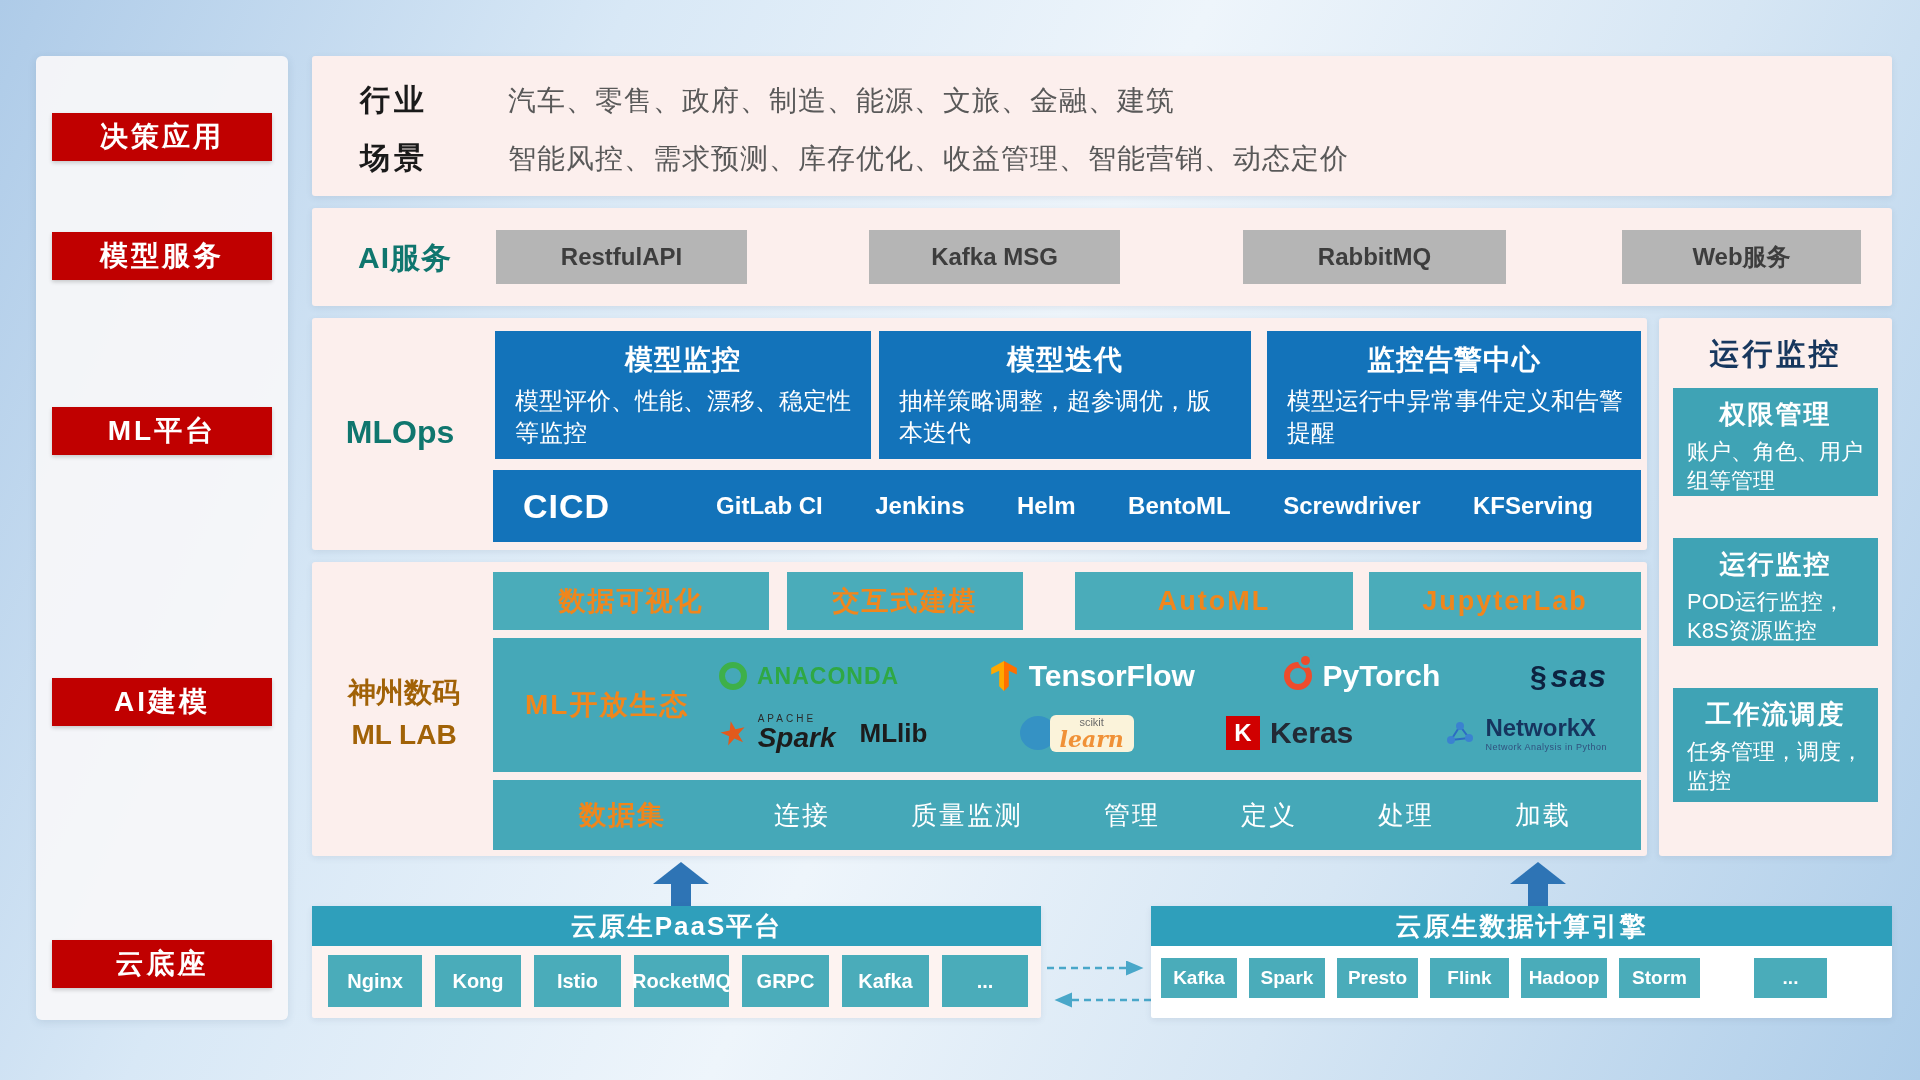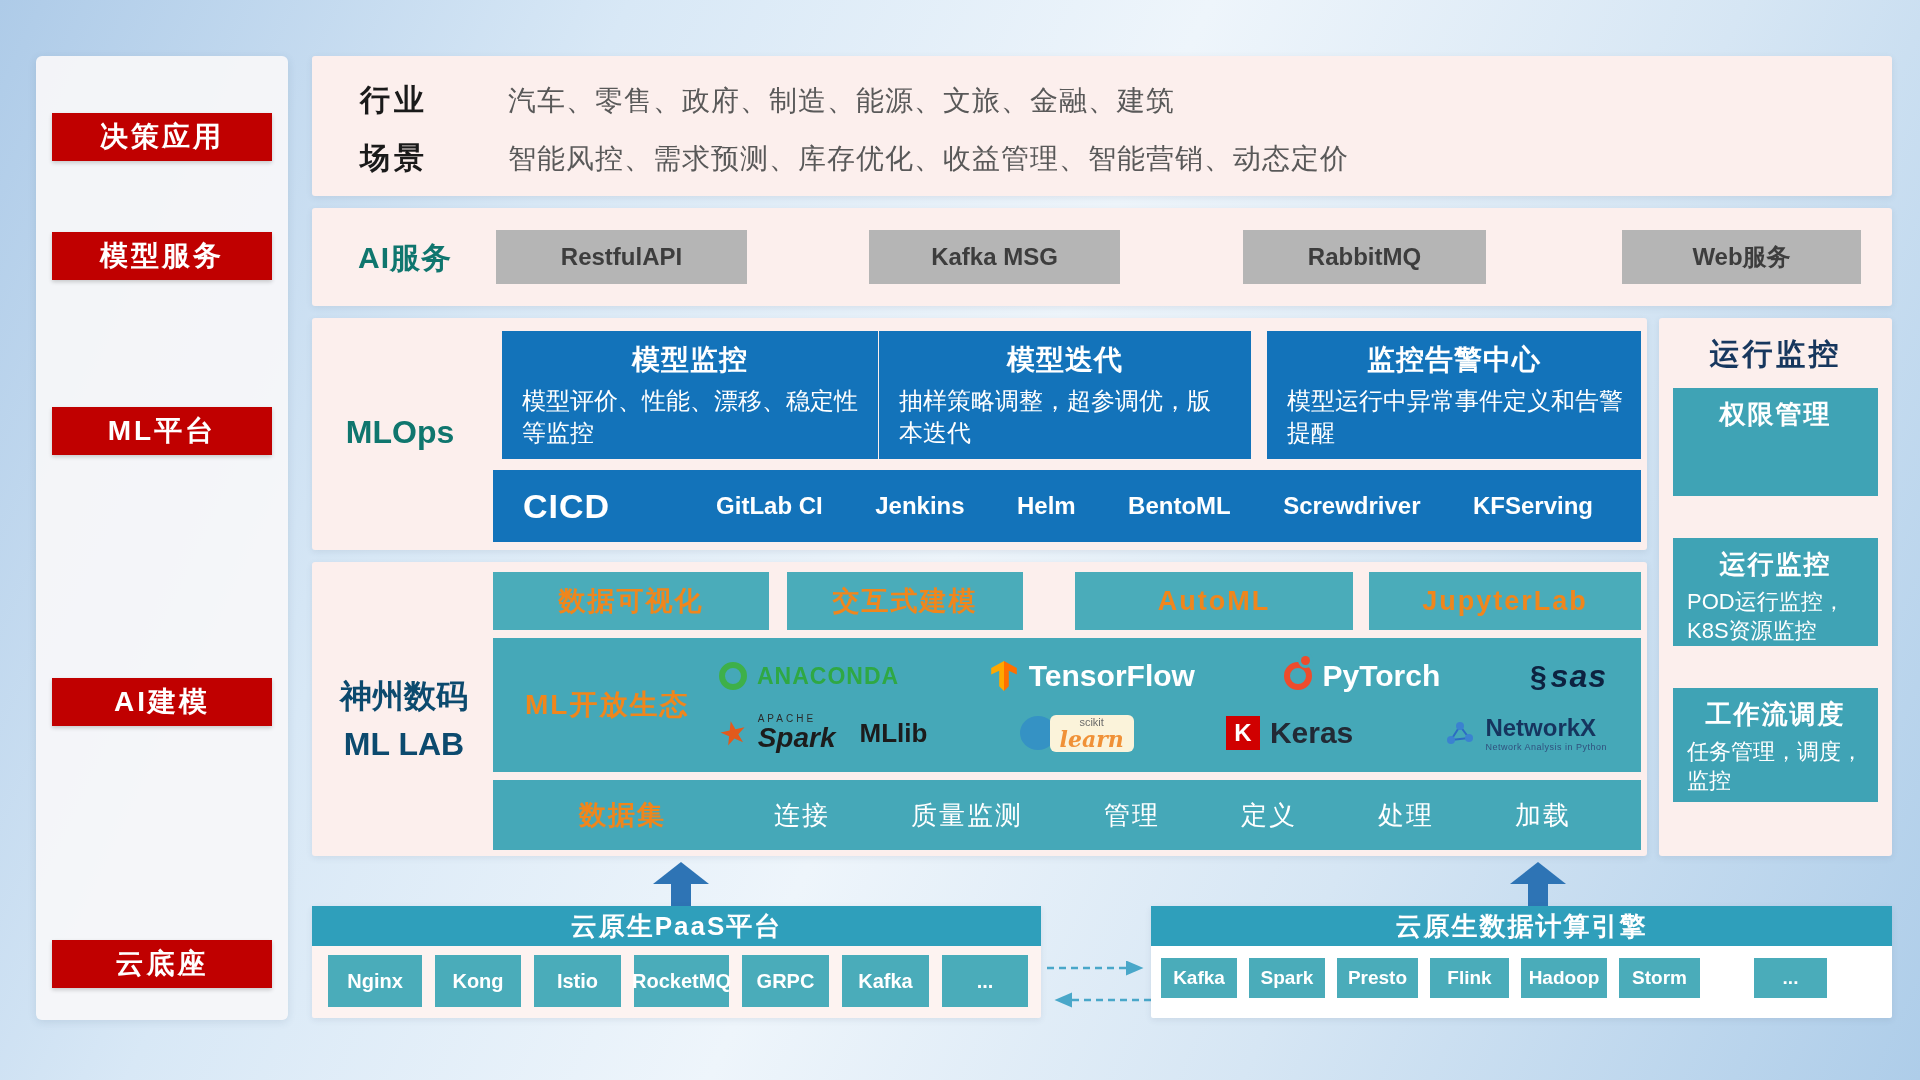--- a/index.html
+++ b/index.html
@@ -41,21 +41,21 @@
 
   
   .mon-title { position:absolute; top:16px; left:0; width:100%; text-align:center;
     color:#17375e; font-size:30px; font-weight:bold; letter-spacing:3px; }
   .mon-card { position:absolute; left:14px; width:205px; background:#3fa3b5; color:#fff; }
   .mon-card .mc-title { text-align:center; font-size:26px; font-weight:bold; margin-top:9px; letter-spacing:2px; }
   .mon-card .mc-desc  { font-size:22px; line-height:1.3; padding:6px 12px 0 14px; }
 
   
   .lab-label { position:absolute; left:17px; top:110px; width:150px; text-align:center;
-    color:#0c4a6e; font-size:32px; font-weight:bold; line-height:1.5; }
+    color:#a16207; font-size:28px; font-weight:bold; line-height:1.5; }
   .chip-teal { position:absolute; top:10px; height:58px; background:#4aacba; color:#f0861c;
     font-size:27px; font-weight:bold; letter-spacing:2px; display:flex; align-items:center; justify-content:center; }
   .eco-box { position:absolute; left:181px; top:76px; width:1148px; height:134px; background:#45a8b8;
     display:flex; align-items:stretch; }
   .eco-label { width:226px; display:flex; align-items:center; padding-left:32px;
     color:#f0861c; font-size:28px; font-weight:bold; letter-spacing:2px; }
   .eco-rows { flex:1; display:flex; flex-direction:column; justify-content:space-around; padding:10px 34px 10px 0; }
   .eco-row { display:flex; align-items:center; justify-content:space-between; }
   .logo { display:inline-flex; align-items:center; gap:10px; }
 
@@ -137,28 +137,28 @@
     <div class="r1-line" style="top:82px;">
       <span class="r1-label">场景</span>
       <span class="r1-text">智能风控、需求预测、库存优化、收益管理、智能营销、动态定价</span>
     </div>
   </div>
 
   <div class="panel" style="left:312px; top:208px; width:1580px; height:98px;">
     <div class="row-label" style="left:46px; top:30px; font-size:30px; letter-spacing:1px;">AI服务</div>
     <div class="chip-gray" style="left:184px;  width:251px;">RestfulAPI</div>
     <div class="chip-gray" style="left:557px;  width:251px;">Kafka MSG</div>
-    <div class="chip-gray" style="left:931px;  width:243px;">RabbitMQ</div>
+    <div class="chip-gray" style="left:931px;  width:263px;">RabbitMQ</div>
     <div class="chip-gray" style="left:1310px; width:239px;">Web服务</div>
   </div>
 
   <div class="panel" style="left:312px; top:318px; width:1335px; height:232px;">
     <div class="row-label" style="left:28px; top:96px; width:120px; text-align:center; font-size:32px;">MLOps</div>
 
-    <div class="blue-card" style="left:190px; width:376px;">
+    <div class="blue-card" style="left:183px; width:376px;">
       <div class="bc-title">模型监控</div>
       <div class="bc-desc">模型评价、性能、漂移、稳定性等监控</div>
     </div>
     <div class="blue-card" style="left:567px; width:372px;">
       <div class="bc-title">模型迭代</div>
       <div class="bc-desc">抽样策略调整，超参调优，版本迭代</div>
     </div>
     <div class="blue-card" style="left:955px; width:374px;">
       <div class="bc-title">监控告警中心</div>
       <div class="bc-desc">模型运行中异常事件定义和告警提醒</div>
@@ -174,20 +174,21 @@
         <span class="cicd-tool">Screwdriver</span>
         <span class="cicd-tool">KFServing</span>
       </span>
     </div>
   </div>
 
   <div class="panel" style="left:1659px; top:318px; width:233px; height:538px;">
     <div class="mon-title">运行监控</div>
     <div class="mon-card" style="top:70px; height:108px;">
       <div class="mc-title">权限管理</div>
+      <div class="mc-desc">账户、角色、用户组等管理</div>
     </div>
     <div class="mon-card" style="top:220px; height:108px;">
       <div class="mc-title">运行监控</div>
       <div class="mc-desc">POD运行监控，K8S资源监控</div>
     </div>
     <div class="mon-card" style="top:370px; height:114px;">
       <div class="mc-title">工作流调度</div>
       <div class="mc-desc">任务管理，调度，监控</div>
     </div>
   </div>

